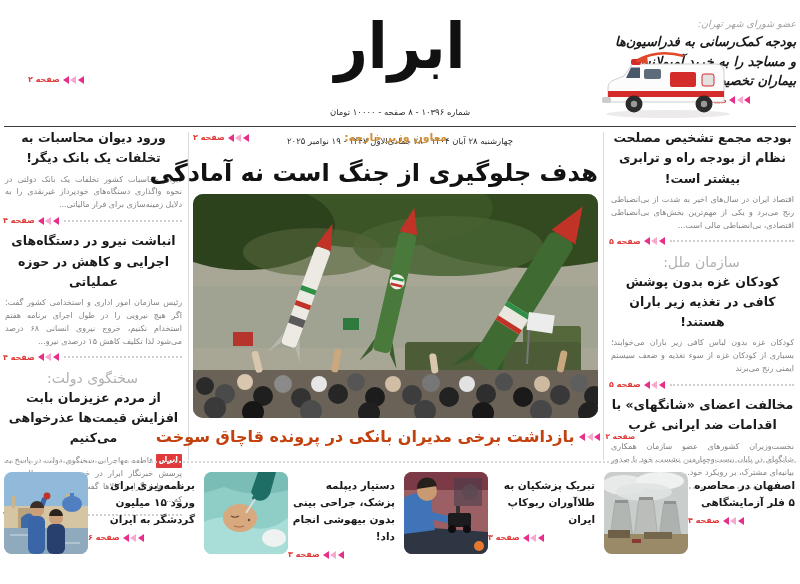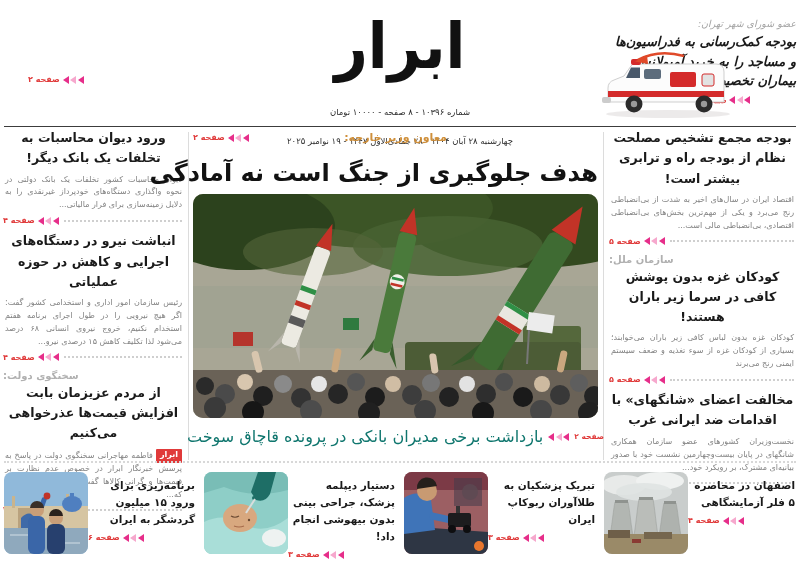--- a/index.html
+++ b/index.html
@@ -28,34 +28,34 @@
   .tr-story .hl { font-size:13px; font-weight:bold; line-height:1.5; }
   .tr-ref { margin:5px 46px 0 auto; width:fit-content; }
   .ambulance-wrap { position:absolute; left:598px; top:48px; width:144px; height:76px; }
   .top-rule { position:absolute; left:4px; right:4px; top:126px; border-top:1.5px solid #3c3c3c; }
   
   .vdiv { position:absolute; top:132px; height:328px; border-left:1px solid #dcdcdc; }
   .col { position:absolute; top:122px; }
   .col-left  { left:3px;  width:181px; }
   .col-right { left:609px; width:187px; }
   .story { padding-top:6px; }
-  .story .kick { font-size:10px; color:#b0b0b0; text-align:left; margin:2px 2px 2px 0;font-weight:bold; }
+  .story .kick { font-size:14px; color:#b0b0b0; text-align:center; margin:2px 2px 2px 0; }
   .story .hl { font-size:12.5px; font-weight:bold; line-height:1.62; text-align:center; }
   .story .ex { font-size:8px; color:#828282; line-height:1.62; text-align:justify; margin-top:5px; padding:0 2px; }
   .story .pageref { margin-top:4px; }
   .abrar-badge { display:inline-block; background:#e03a3a; color:#fff; font-size:8px; font-weight:bold; padding:0.5px 4px; border-radius:1px; margin-left:3px; }
   
   .center { position:absolute; left:193px; top:131px; width:405px; }
   .lead-kicker-row { position:relative; height:17px; }
   .lead-kicker { text-align:center; font-size:11px; font-weight:bold; color:#cf8f3a; }
   .lead-ref { position:absolute; left:0; top:2px; }
   .lead-hl { text-align:right; font-size:24px; font-weight:bold; letter-spacing:-0.5px; white-space:nowrap; margin-top:11px; color:#121212; }
   .lead-photo { margin-top:7px; width:405px; height:224px; border-radius:10px; overflow:hidden; background:#9aa08f; }
   .banner-row { margin-top:9px; display:flex; direction:ltr; justify-content:center; align-items:center; gap:5px; }
-  .banner-hl { direction:rtl; font-size:16px; font-weight:normal; white-space:nowrap; color:#0f766e; }
+  .banner-hl { direction:rtl; font-size:16px; font-weight:bold; white-space:nowrap; color:#c2410c; }
   .banner-row .ref-label { font-size:7.5px; }
   
   .bottom-strip { position:absolute; left:4px; top:461px; width:792px; border-top:2px dotted #d8d8d8; padding-top:9px; display:flex; direction:ltr; gap:9px; }
   .card { display:flex; direction:ltr; width:191px; }
   .card-photo { width:84px; height:82px; border-radius:8px; overflow:hidden; flex-shrink:0; }
   .card-text { direction:rtl; text-align:right; flex:1; padding-top:5px; }
   .card-text .hl { font-size:10.5px; font-weight:bold; line-height:1.62; }
   svg { display:block; }
 </style>
 </head>
@@ -171,21 +171,21 @@
         <span class="chevs">
             <span class="chev"></span>
             <span class="chev"></span>
             <span class="chev"></span>
           </span>
         <span class="ref-dots"></span>
       </div>
     </div>
     <div class="story">
       <div class="kick">سازمان ملل:</div>
-      <div class="hl">کودکان غزه بدون پوشش کافی در سرما زیر باران هستند!</div>
+      <div class="hl">کودکان غزه بدون پوشش کافی در تغذیه زیر باران هستند!</div>
       <div class="ex">کودکان غزه بدون لباس کافی زیر باران می‌خوابند؛ بسیاری از کودکان غزه از سوء تغذیه و ضعف سیستم ایمنی رنج می‌برند</div>
       <div class="pageref">
         <span class="ref-label">صفحه ۵</span>
         <span class="chevs">
             <span class="chev"></span>
             <span class="chev"></span>
             <span class="chev"></span>
           </span>
         <span class="ref-dots"></span>
       </div>

